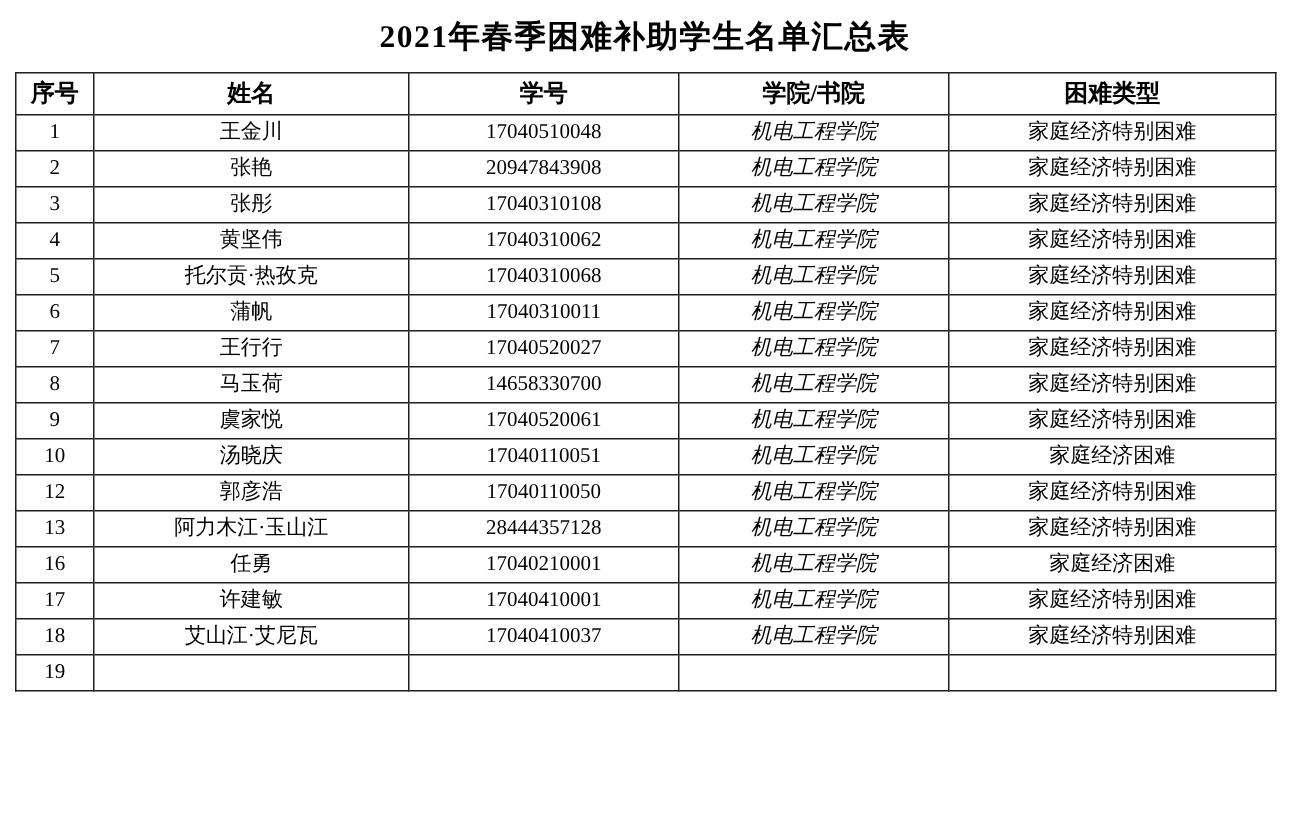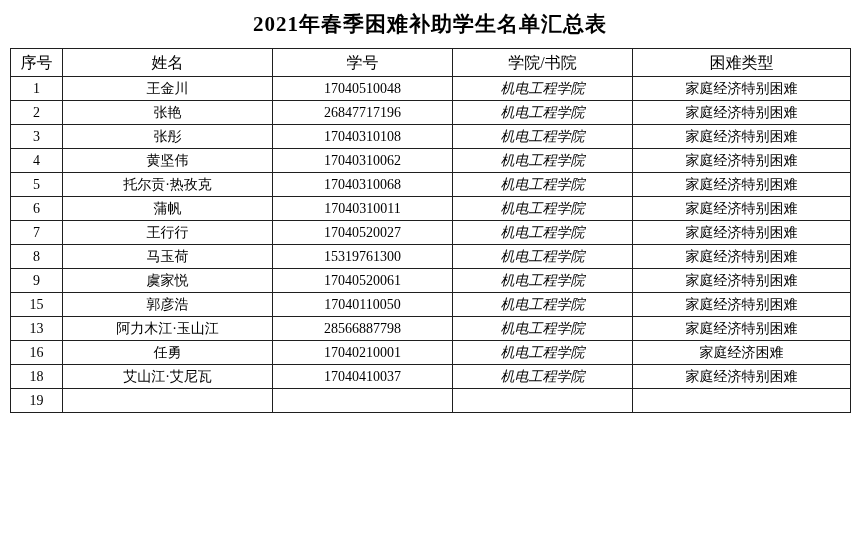--- a/index.html
+++ b/index.html
@@ -42,21 +42,21 @@
     border: 1px solid #1f1f1f;
     text-align: center;
     font-size: 14px;
     height: 23px;
     line-height: 23px;
     padding: 0 2px;
     overflow: hidden;
     white-space: nowrap;
   }
   table.roster thead th {
-    font-weight: normal;
+    font-weight: bold;
     font-size: 16px;
     height: 27px;
     line-height: 27px;
   }
   
   col.c-idx   { width: 52px; }
   col.c-name  { width: 210px; }
   col.c-sid   { width: 180px; }
   col.c-col   { width: 180px; }
   col.c-type  { width: 218px; }
@@ -101,21 +101,21 @@
         <tr>
           <td class="cell-idx">1</td>
           <td class="cell-name">王金川</td>
           <td class="cell-sid">17040510048</td>
           <td class="cell-college">机电工程学院</td>
           <td class="cell-type">家庭经济特别困难</td>
         </tr>
         <tr>
           <td class="cell-idx">2</td>
           <td class="cell-name">张艳</td>
-          <td class="cell-sid">26847717196</td>
+          <td class="cell-sid">20947843908</td>
           <td class="cell-college">机电工程学院</td>
           <td class="cell-type">家庭经济特别困难</td>
         </tr>
         <tr>
           <td class="cell-idx">3</td>
           <td class="cell-name">张彤</td>
           <td class="cell-sid">17040310108</td>
           <td class="cell-college">机电工程学院</td>
           <td class="cell-type">家庭经济特别困难</td>
         </tr>
@@ -143,51 +143,65 @@
         <tr>
           <td class="cell-idx">7</td>
           <td class="cell-name">王行行</td>
           <td class="cell-sid">17040520027</td>
           <td class="cell-college">机电工程学院</td>
           <td class="cell-type">家庭经济特别困难</td>
         </tr>
         <tr>
           <td class="cell-idx">8</td>
           <td class="cell-name">马玉荷</td>
-          <td class="cell-sid">15319761300</td>
+          <td class="cell-sid">14658330700</td>
           <td class="cell-college">机电工程学院</td>
           <td class="cell-type">家庭经济特别困难</td>
         </tr>
         <tr>
           <td class="cell-idx">9</td>
           <td class="cell-name">虞家悦</td>
           <td class="cell-sid">17040520061</td>
           <td class="cell-college">机电工程学院</td>
           <td class="cell-type">家庭经济特别困难</td>
         </tr>
         <tr>
-          <td class="cell-idx">15</td>
+          <td class="cell-idx">10</td>
+          <td class="cell-name">汤晓庆</td>
+          <td class="cell-sid">17040110051</td>
+          <td class="cell-college">机电工程学院</td>
+          <td class="cell-type">家庭经济困难</td>
+        </tr>
+        <tr>
+          <td class="cell-idx">12</td>
           <td class="cell-name">郭彦浩</td>
           <td class="cell-sid">17040110050</td>
           <td class="cell-college">机电工程学院</td>
           <td class="cell-type">家庭经济特别困难</td>
         </tr>
         <tr>
           <td class="cell-idx">13</td>
           <td class="cell-name">阿力木江·玉山江</td>
-          <td class="cell-sid">28566887798</td>
+          <td class="cell-sid">28444357128</td>
           <td class="cell-college">机电工程学院</td>
           <td class="cell-type">家庭经济特别困难</td>
         </tr>
         <tr>
           <td class="cell-idx">16</td>
           <td class="cell-name">任勇</td>
           <td class="cell-sid">17040210001</td>
           <td class="cell-college">机电工程学院</td>
           <td class="cell-type">家庭经济困难</td>
+        </tr>
+        <tr>
+          <td class="cell-idx">17</td>
+          <td class="cell-name">许建敏</td>
+          <td class="cell-sid">17040410001</td>
+          <td class="cell-college">机电工程学院</td>
+          <td class="cell-type">家庭经济特别困难</td>
         </tr>
         <tr>
           <td class="cell-idx">18</td>
           <td class="cell-name">艾山江·艾尼瓦</td>
           <td class="cell-sid">17040410037</td>
           <td class="cell-college">机电工程学院</td>
           <td class="cell-type">家庭经济特别困难</td>
         </tr>
         <tr class="empty-row">
           <td class="cell-idx">19</td>

